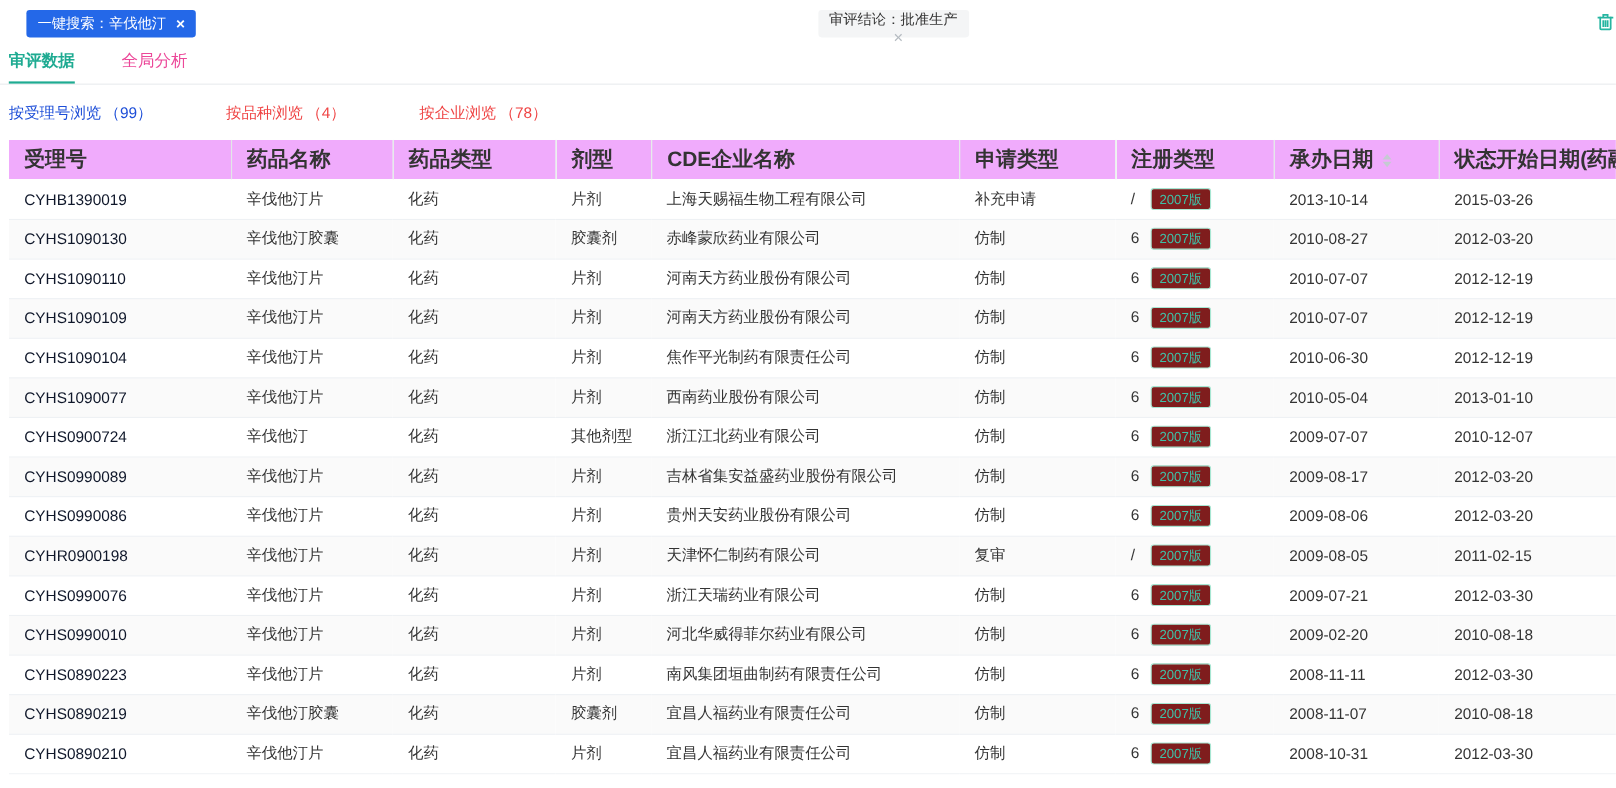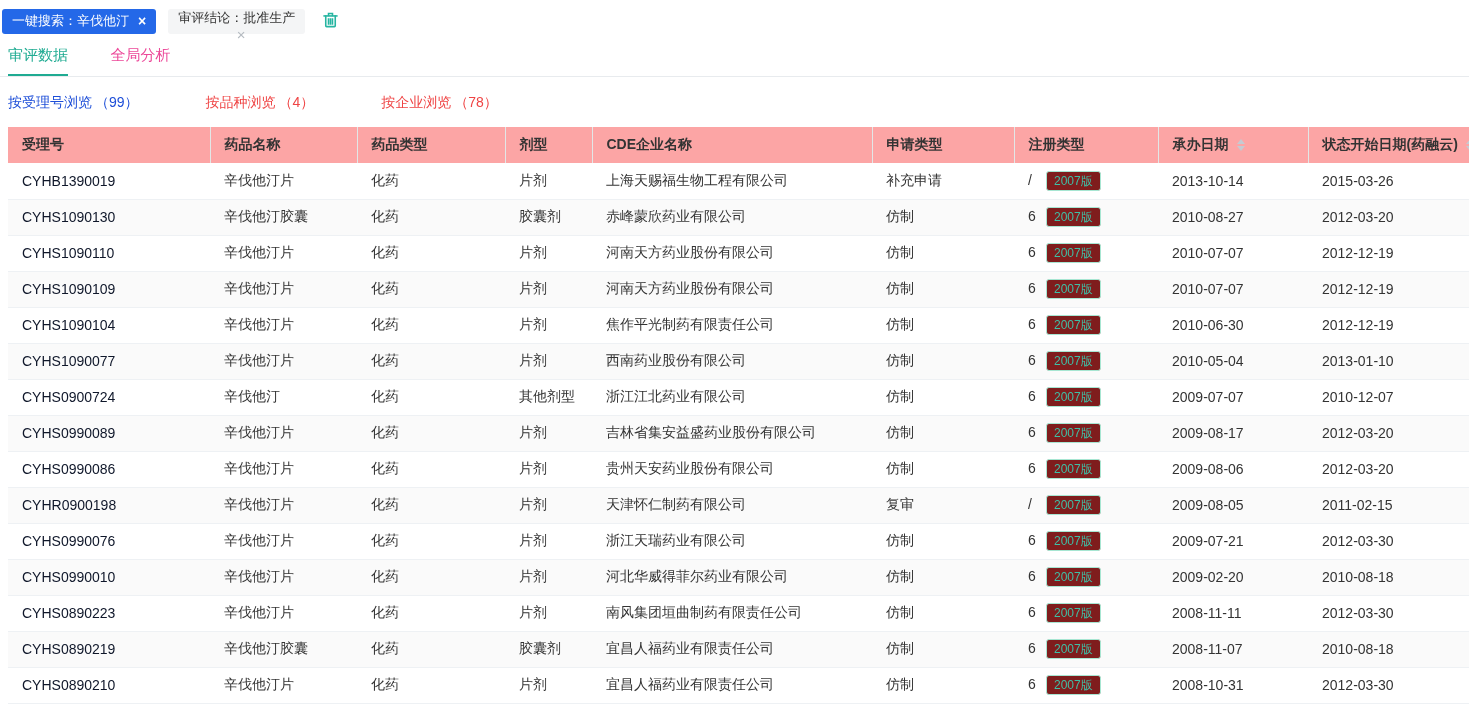--- a/index.html
+++ b/index.html
@@ -1,47 +1,47 @@
 <!DOCTYPE html>
 <html><head>
 <meta charset="utf-8">
 <style>
   * { margin:0; padding:0; box-sizing:border-box; }
   html,body { width:1469px; height:716px; background:#fff; overflow:hidden;
     font-family:"Liberation Sans","DejaVu Sans",sans-serif; }
 
   
-  .filter-bar { display:flex; align-items:center; padding:8px 0 0 2px; height:34px; }
+  .filter-bar { display:flex; align-items:center; padding:8px 0 0 24px; height:34px;justify-content:space-between; }
   .tag { display:inline-flex; align-items:center; height:25px; border-radius:3px;
     font-size:13px; padding:0 10px; }
   .tag .close { margin-left:9px; font-size:14px; line-height:1; cursor:pointer; font-weight:bold; }
   .tag-blue { background:#2468e8; color:#fff; }
   .tag-blue .close { color:#fff; }
   .tag-gray { background:#f4f5f6; color:#333; margin-left:12px;flex-direction:column; }
   .tag-gray .close { color:#b4bac0; font-weight:normal; font-size:15px; }
   .trash-btn { margin-left:16px; background:none; border:none; cursor:pointer; display:flex; align-items:center; }
 
   
   .tabs { margin-top:12px; padding-left:8px; border-bottom:1px solid #e8ebee; }
   .tab { display:inline-block; font-size:15px; color:#ec4899; padding-bottom:11px;
     margin-right:38px; cursor:pointer; position:relative; }
-  .tab.active { color:#1fab92; font-weight:normal; }
+  .tab.active { color:#1fab92; font-weight:bold; }
   .tab.active::after { content:""; position:absolute; left:0; right:0; bottom:0;
     height:2px; background:#1fab92; }
 
   
   .subtabs { padding:17px 0 15px 8px; font-size:14px; }
   .subtab { display:inline-block; margin-right:63px; color:#ef4444; cursor:pointer; }
   .subtab.active { color:#1d4ed8; }
   .subtab .cnt { margin-left:3px; }
 
   
   .table-wrap { margin-left:8px; width:1461px; overflow:hidden; }
   table { border-collapse:collapse; table-layout:fixed; width:1486px; }
-  th { height:36px; background:#fca5a5; text-align:left; font-size:14px; color:#333;
+  th { height:36px; background:#f0abfc; text-align:left; font-size:19px; color:#333;
     font-weight:bold; padding:0 14px; border-right:1px solid #e2e7e7; white-space:nowrap; overflow:hidden; }
   th:last-child { border-right:none; }
   td { height:36px; font-size:14px; color:#333; padding:0 14px;
     border-bottom:1px solid #eef1f4; white-space:nowrap; overflow:hidden; }
   tbody tr:nth-child(even) { background:#fafafa; }
   .id-link { color:#0f172a; cursor:pointer; text-decoration:none; }
   .reg-no { display:inline-block; min-width:10px; margin-right:8px; }
   .badge { display:inline-block; color:#3fbfa5; background:#7f1d1d; border:1px solid #a7e6d2;
     border-radius:3px; padding:1px 7px; font-size:12px; line-height:16px; }
 

